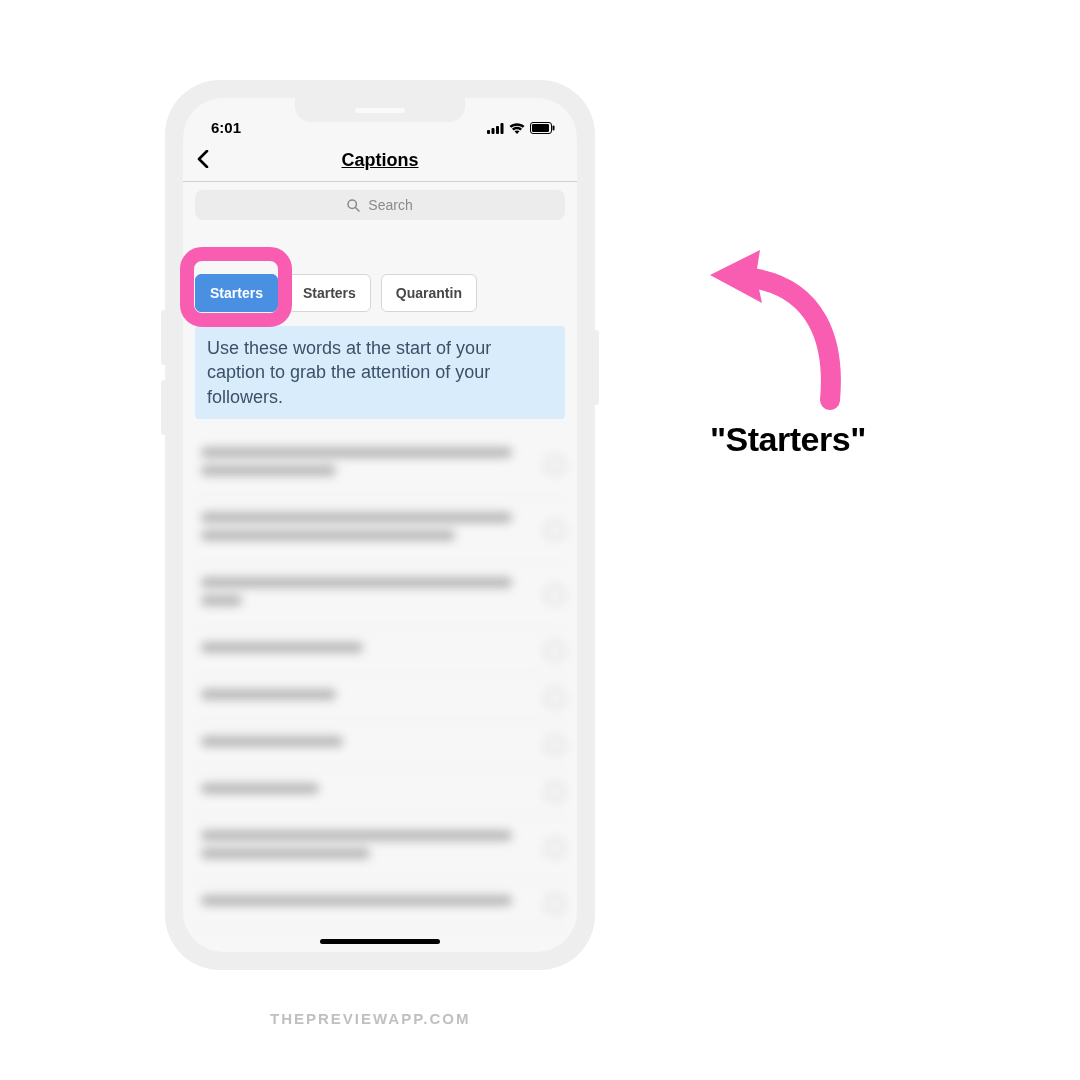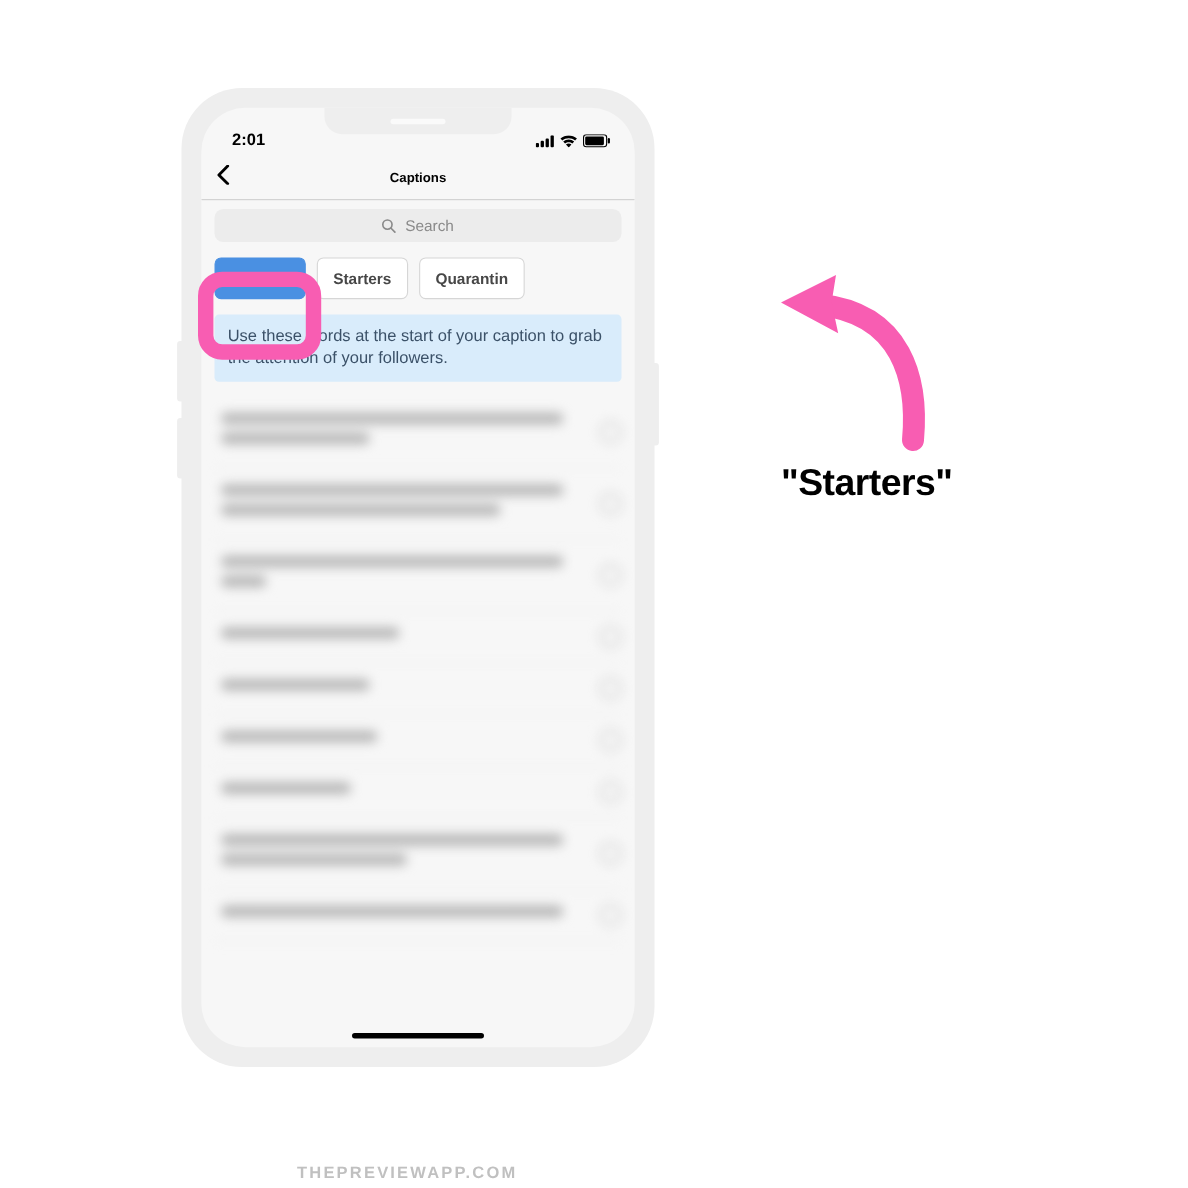--- a/index.html
+++ b/index.html
@@ -95,21 +95,21 @@
   }
   .back-chevron {
     position:absolute;
     left:14px;
     top:50%;
     transform:translateY(-50%);
     font-size:22px;
     font-weight:700;
     cursor:pointer;
   }
-  .nav-title { font-weight:700; font-size:12px; }
+  .nav-title { font-weight:700; font-size:18px;text-decoration:underline; }
 
   
   .search-wrap { padding: 8px 12px; }
   .search-box {
     background:#ececec;
     border-radius:8px;
     height:30px;
     display:flex;
     align-items:center;
     justify-content:center;
@@ -128,20 +128,21 @@
   .chip {
     flex:0 0 auto;
     padding: 10px 14px;
     border:1px solid #d6d6d6;
     border-radius:6px;
     background:#fff;
     font-size:14px;
     font-weight:600;
     color:#474747;
     white-space:nowrap;
+    margin-top:40px;
   }
   .chip.active {
     background:#4a90e2;
     color:#fff;
     border-color:#4a90e2;
   }
   
   .highlight-ring {
     position:absolute;
     left: 180px;
@@ -153,21 +154,21 @@
     z-index: 20;
     pointer-events:none;
   }
 
   
   .info-banner {
     margin: 0 12px 10px 12px;
     background:#d9ecfb;
     border-radius:4px;
     padding:10px 12px;
-    font-size:15px;
+    font-size:18px;
     line-height:1.35;
     color:#3b5168;
   }
 
   
   .list { padding: 4px 12px; filter: blur(5px); }
   .list-item {
     padding: 14px 26px 14px 6px;
     border-bottom: 1px solid #f0f0f0;
     position:relative;
@@ -216,42 +217,42 @@
     font-size:34px;
     font-weight:800;
     color:#000;
     letter-spacing:-0.5px;
   }
 
   
   .watermark {
     position:absolute;
     left: 270px;
-    top: 1058px;
+    top: 1010px;
     font-size:15px;
     letter-spacing:2px;
     color:#c0c0c0;
     font-weight:600;
   }
 </style>
 </head>
 <body>
 
 <div class="phone">
   <div class="volume-btn1"></div>
   <div class="volume-btn2"></div>
   <div class="power-btn"></div>
 
   <div class="screen">
     <div class="notch">
         <div class="speaker"></div>
       </div>
 
     <div class="status-bar">
-      <span>2:01</span>
+      <span>6:01</span>
       <span class="status-icons">
         <svg width="17" height="11" viewBox="0 0 17 11">
             <rect x="0" y="7" width="3" height="4" rx="1" fill="#000"></rect>
             <rect x="4.5" y="5" width="3" height="6" rx="1" fill="#000"></rect>
             <rect x="9" y="3" width="3" height="8" rx="1" fill="#000"></rect>
             <rect x="13.5" y="0" width="3" height="11" rx="1" fill="#000"></rect>
           </svg>
         <svg width="16" height="11" viewBox="0 0 16 11">
             <path d="M8 11 L5.5 8.3 C6.9 7.1 9.1 7.1 10.5 8.3 Z M3 5.7 C5.8 3.2 10.2 3.2 13 5.7 L11.3 7.5 C9.4 5.8 6.6 5.8 4.7 7.5 Z M0.5 3 C4.7 -0.7 11.3 -0.7 15.5 3 L13.8 4.8 C10.5 1.9 5.5 1.9 2.2 4.8 Z" fill="#000"></path>
           </svg>

